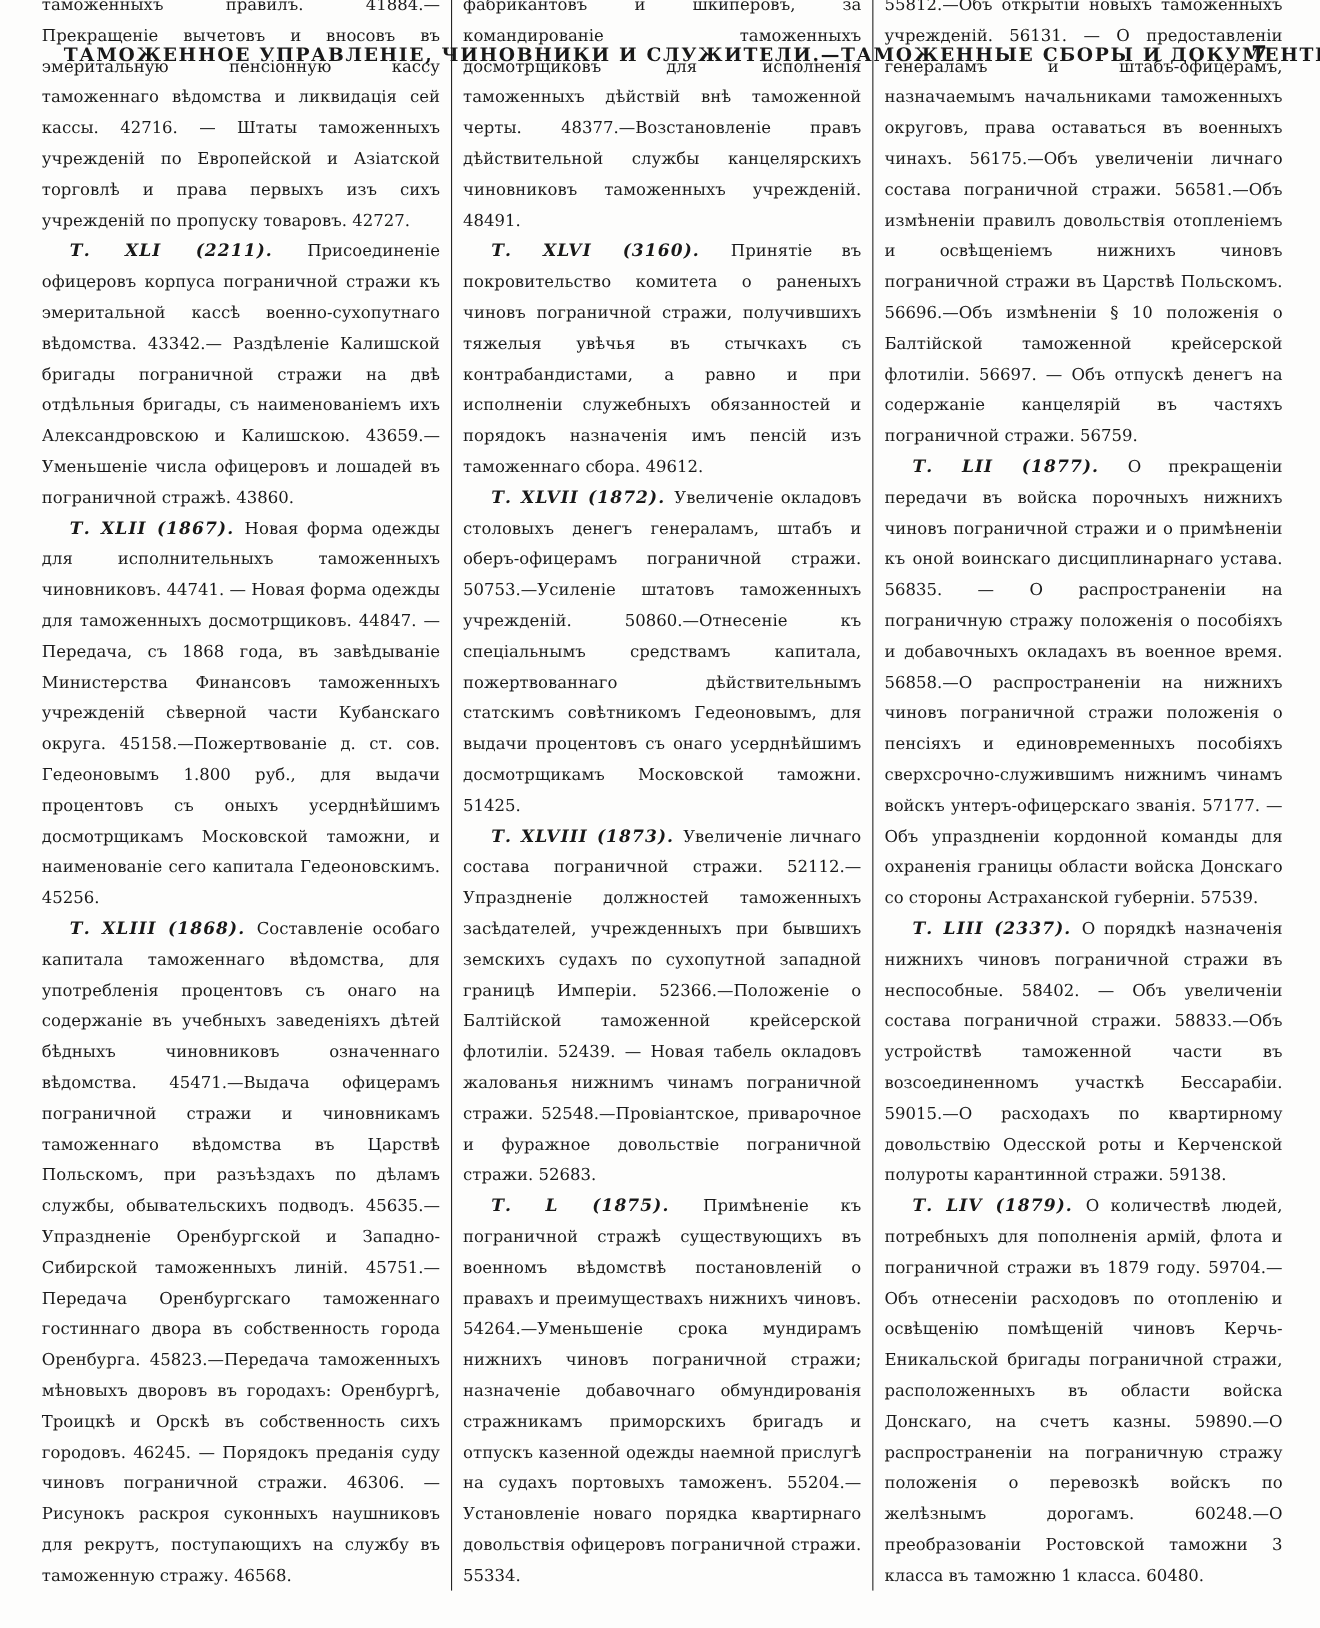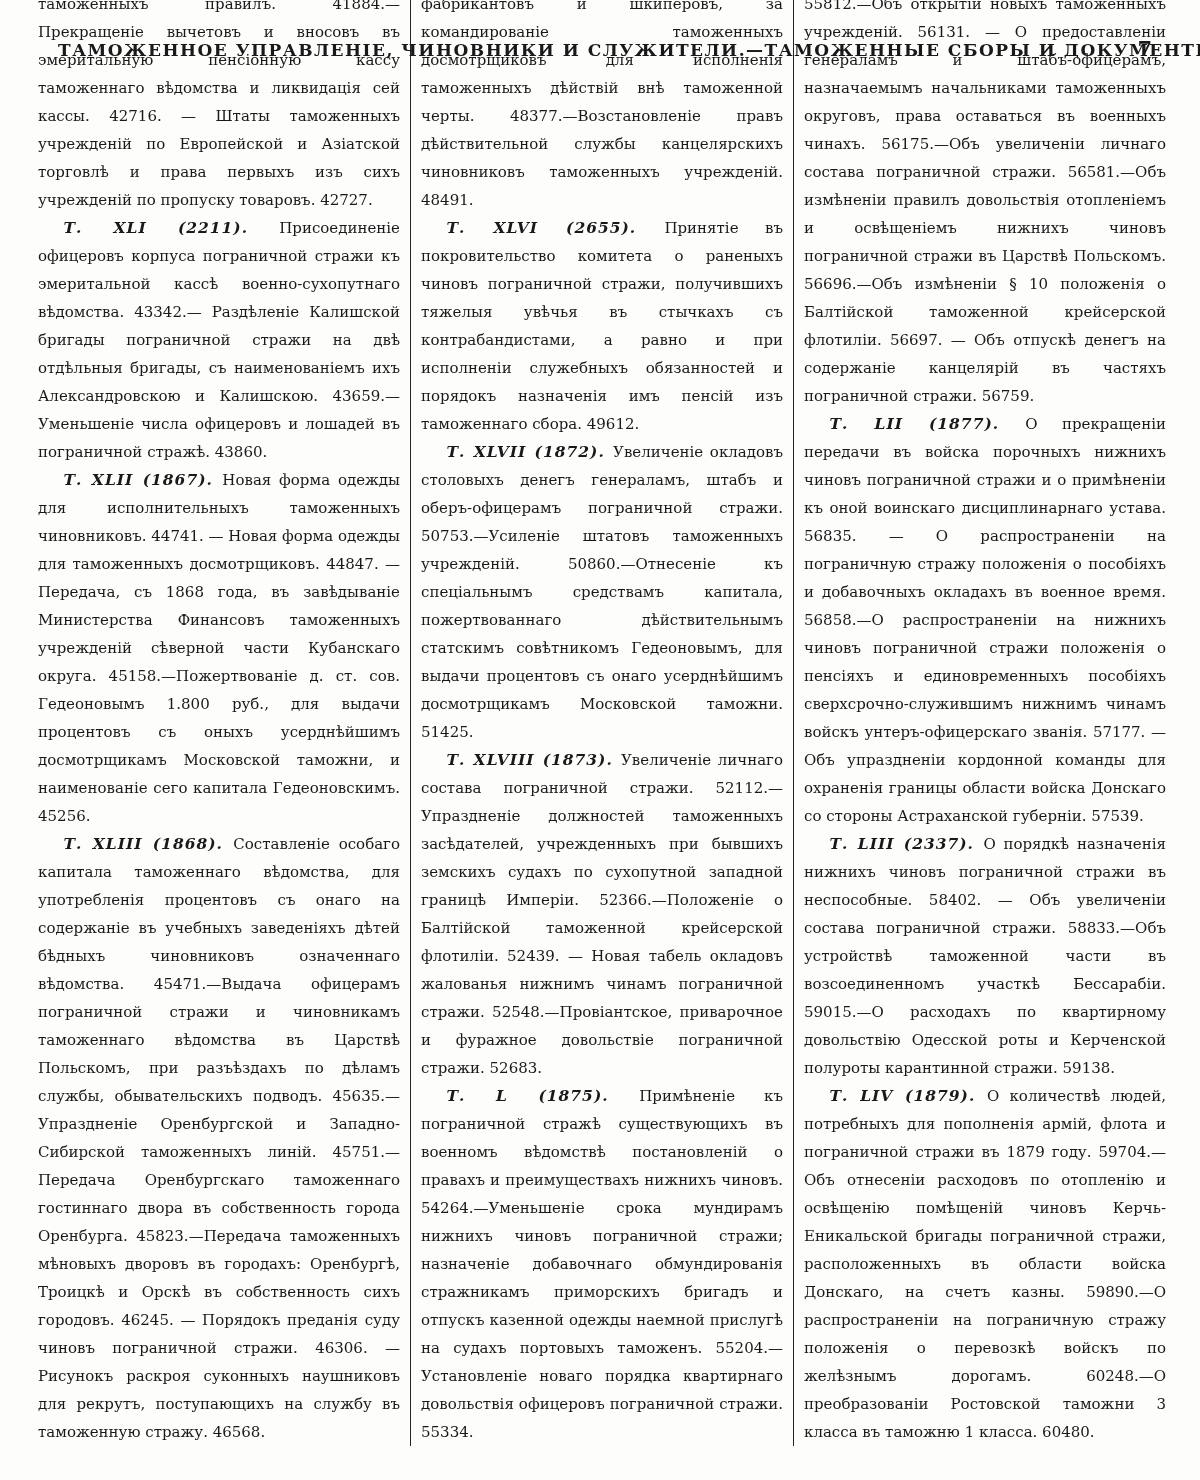--- a/index.html
+++ b/index.html
@@ -76,21 +76,21 @@
   <div class="columns">
     <div class="column first">
         <p class="entry">нихъ, для собственнаго употребленія, книги, гравюры и т. п. 41224.</p>
         <p class="entry indent"><b>Т. XL (1865). </b>Измѣненіе личнаго состава пограничной стражи. 41662.—Отвѣтственность повѣренныхъ товарохозяевъ по таможеннымъ дѣламъ, въ случаѣ умышленнаго несоблюденія ими таможенныхъ правилъ. 41884.—Прекращеніе вычетовъ и вносовъ въ эмеритальную пенсіонную кассу таможеннаго вѣдомства и ликвидація сей кассы. 42716. — Штаты таможенныхъ учрежденій по Европейской и Азіатской торговлѣ и права первыхъ изъ сихъ учрежденій по пропуску товаровъ. 42727.</p>
         <p class="entry indent"><b>Т. XLI (2211). </b>Присоединеніе офицеровъ корпуса пограничной стражи къ эмеритальной кассѣ военно-сухопутнаго вѣдомства. 43342.— Раздѣленіе Калишской бригады пограничной стражи на двѣ отдѣльныя бригады, съ наименованіемъ ихъ Александровскою и Калишскою. 43659.—Уменьшеніе числа офицеровъ и лошадей въ пограничной стражѣ. 43860.</p>
         <p class="entry indent"><b>Т. XLII (1867). </b>Новая форма одежды для исполнительныхъ таможенныхъ чиновниковъ. 44741. — Новая форма одежды для таможенныхъ досмотрщиковъ. 44847. — Передача, съ 1868 года, въ завѣдываніе Министерства Финансовъ таможенныхъ учрежденій сѣверной части Кубанскаго округа. 45158.—Пожертвованіе д. ст. сов. Гедеоновымъ 1.800 руб., для выдачи процентовъ съ оныхъ усерднѣйшимъ досмотрщикамъ Московской таможни, и наименованіе сего капитала Гедеоновскимъ. 45256.</p>
         <p class="entry indent"><b>Т. XLIII (1868). </b>Составленіе особаго капитала таможеннаго вѣдомства, для употребленія процентовъ съ онаго на содержаніе въ учебныхъ заведеніяхъ дѣтей бѣдныхъ чиновниковъ означеннаго вѣдомства. 45471.—Выдача офицерамъ пограничной стражи и чиновникамъ таможеннаго вѣдомства въ Царствѣ Польскомъ, при разъѣздахъ по дѣламъ службы, обывательскихъ подводъ. 45635.—Упраздненіе Оренбургской и Западно-Сибирской таможенныхъ линій. 45751.—Передача Оренбургскаго таможеннаго гостиннаго двора въ собственность города Оренбурга. 45823.—Передача таможенныхъ мѣновыхъ дворовъ въ городахъ: Оренбургѣ, Троицкѣ и Орскѣ въ собственность сихъ городовъ. 46245. — Порядокъ преданія суду чиновъ пограничной стражи. 46306. — Рисунокъ раскроя суконныхъ наушниковъ для рекрутъ, поступающихъ на службу въ таможенную стражу. 46568.</p>
       </div>
     <div class="column">
         <p class="entry indent"><b>Т. XLV (2690). </b>Установленіе денежнаго сбора съ купцовъ, заводчиковъ, фабрикантовъ и шкиперовъ, за командированіе таможенныхъ досмотрщиковъ для исполненія таможенныхъ дѣйствій внѣ таможенной черты. 48377.—Возстановленіе правъ дѣйствительной службы канцелярскихъ чиновниковъ таможенныхъ учрежденій. 48491.</p>
-        <p class="entry indent"><b>Т. XLVI (2655). </b>Принятіе въ покровительство комитета о раненыхъ чиновъ пограничной стражи, получившихъ тяжелыя увѣчья въ стычкахъ съ контрабандистами, а равно и при исполненіи служебныхъ обязанностей и порядокъ назначенія имъ пенсій изъ таможеннаго сбора. 49612.</p>
+        <p class="entry indent"><b>Т. XLVI (3160). </b>Принятіе въ покровительство комитета о раненыхъ чиновъ пограничной стражи, получившихъ тяжелыя увѣчья въ стычкахъ съ контрабандистами, а равно и при исполненіи служебныхъ обязанностей и порядокъ назначенія имъ пенсій изъ таможеннаго сбора. 49612.</p>
         <p class="entry indent"><b>Т. XLVII (1872). </b>Увеличеніе окладовъ столовыхъ денегъ генераламъ, штабъ и оберъ-офицерамъ пограничной стражи. 50753.—Усиленіе штатовъ таможенныхъ учрежденій. 50860.—Отнесеніе къ спеціальнымъ средствамъ капитала, пожертвованнаго дѣйствительнымъ статскимъ совѣтникомъ Гедеоновымъ, для выдачи процентовъ съ онаго усерднѣйшимъ досмотрщикамъ Московской таможни. 51425.</p>
         <p class="entry indent"><b>Т. XLVIII (1873). </b>Увеличеніе личнаго состава пограничной стражи. 52112.—Упраздненіе должностей таможенныхъ засѣдателей, учрежденныхъ при бывшихъ земскихъ судахъ по сухопутной западной границѣ Имперіи. 52366.—Положеніе о Балтійской таможенной крейсерской флотиліи. 52439. — Новая табель окладовъ жалованья нижнимъ чинамъ пограничной стражи. 52548.—Провіантское, приварочное и фуражное довольствіе пограничной стражи. 52683.</p>
         <p class="entry indent"><b>Т. L (1875). </b>Примѣненіе къ пограничной стражѣ существующихъ въ военномъ вѣдомствѣ постановленій о правахъ и преимуществахъ нижнихъ чиновъ. 54264.—Уменьшеніе срока мундирамъ нижнихъ чиновъ пограничной стражи; назначеніе добавочнаго обмундированія стражникамъ приморскихъ бригадъ и отпускъ казенной одежды наемной прислугѣ на судахъ портовыхъ таможенъ. 55204.—Установленіе новаго порядка квартирнаго довольствія офицеровъ пограничной стражи. 55334.</p>
       </div>
     <div class="column last">
         <p class="entry">полушубковъ, употребляемыхъ войсками, подкрѣпляющими пограничную стражу. 55812.—Объ открытіи новыхъ таможенныхъ учрежденій. 56131. — О предоставленіи генераламъ и штабъ-офицерамъ, назначаемымъ начальниками таможенныхъ округовъ, права оставаться въ военныхъ чинахъ. 56175.—Объ увеличеніи личнаго состава пограничной стражи. 56581.—Объ измѣненіи правилъ довольствія отопленіемъ и освѣщеніемъ нижнихъ чиновъ пограничной стражи въ Царствѣ Польскомъ. 56696.—Объ измѣненіи § 10 положенія о Балтійской таможенной крейсерской флотиліи. 56697. — Объ отпускѣ денегъ на содержаніе канцелярій въ частяхъ пограничной стражи. 56759.</p>
         <p class="entry indent"><b>Т. LII (1877). </b>О прекращеніи передачи въ войска порочныхъ нижнихъ чиновъ пограничной стражи и о примѣненіи къ оной воинскаго дисциплинарнаго устава. 56835. — О распространеніи на пограничную стражу положенія о пособіяхъ и добавочныхъ окладахъ въ военное время. 56858.—О распространеніи на нижнихъ чиновъ пограничной стражи положенія о пенсіяхъ и единовременныхъ пособіяхъ сверхсрочно-служившимъ нижнимъ чинамъ войскъ унтеръ-офицерскаго званія. 57177. — Объ упраздненіи кордонной команды для охраненія границы области войска Донскаго со стороны Астраханской губерніи. 57539.</p>
         <p class="entry indent"><b>Т. LIII (2337). </b>О порядкѣ назначенія нижнихъ чиновъ пограничной стражи въ неспособные. 58402. — Объ увеличеніи состава пограничной стражи. 58833.—Объ устройствѣ таможенной части въ возсоединенномъ участкѣ Бессарабіи. 59015.—О расходахъ по квартирному довольствію Одесской роты и Керченской полуроты карантинной стражи. 59138.</p>
         <p class="entry indent"><b>Т. LIV (1879). </b>О количествѣ людей, потребныхъ для пополненія армій, флота и пограничной стражи въ 1879 году. 59704.—Объ отнесеніи расходовъ по отопленію и освѣщенію помѣщеній чиновъ Керчь-Еникальской бригады пограничной стражи, расположенныхъ въ области войска Донскаго, на счетъ казны. 59890.—О распространеніи на пограничную стражу положенія о перевозкѣ войскъ по желѣзнымъ дорогамъ. 60248.—О преобразованіи Ростовской таможни 3 класса въ таможню 1 класса. 60480.</p>
       </div>

